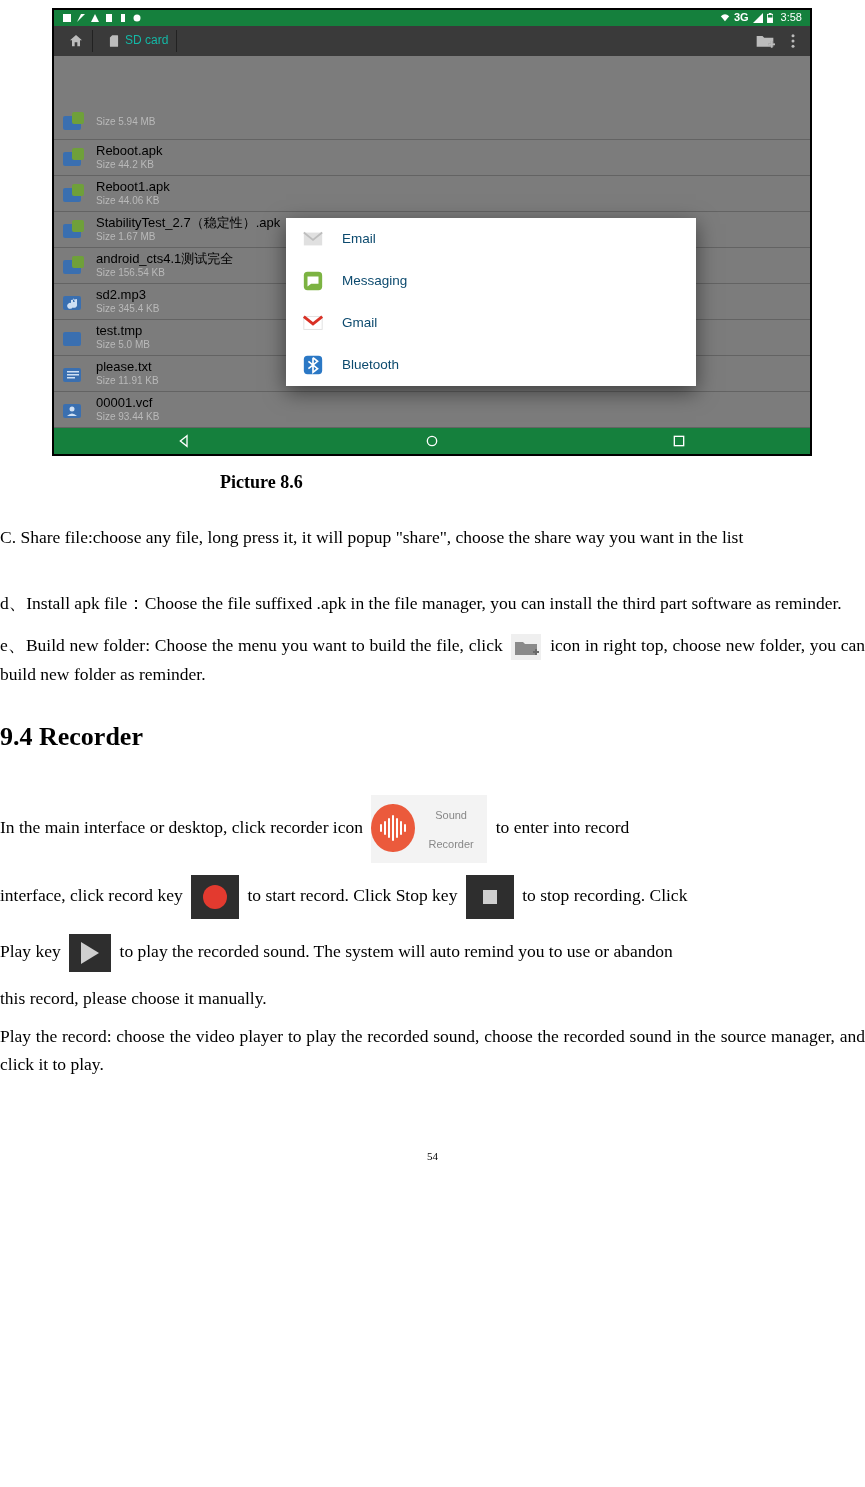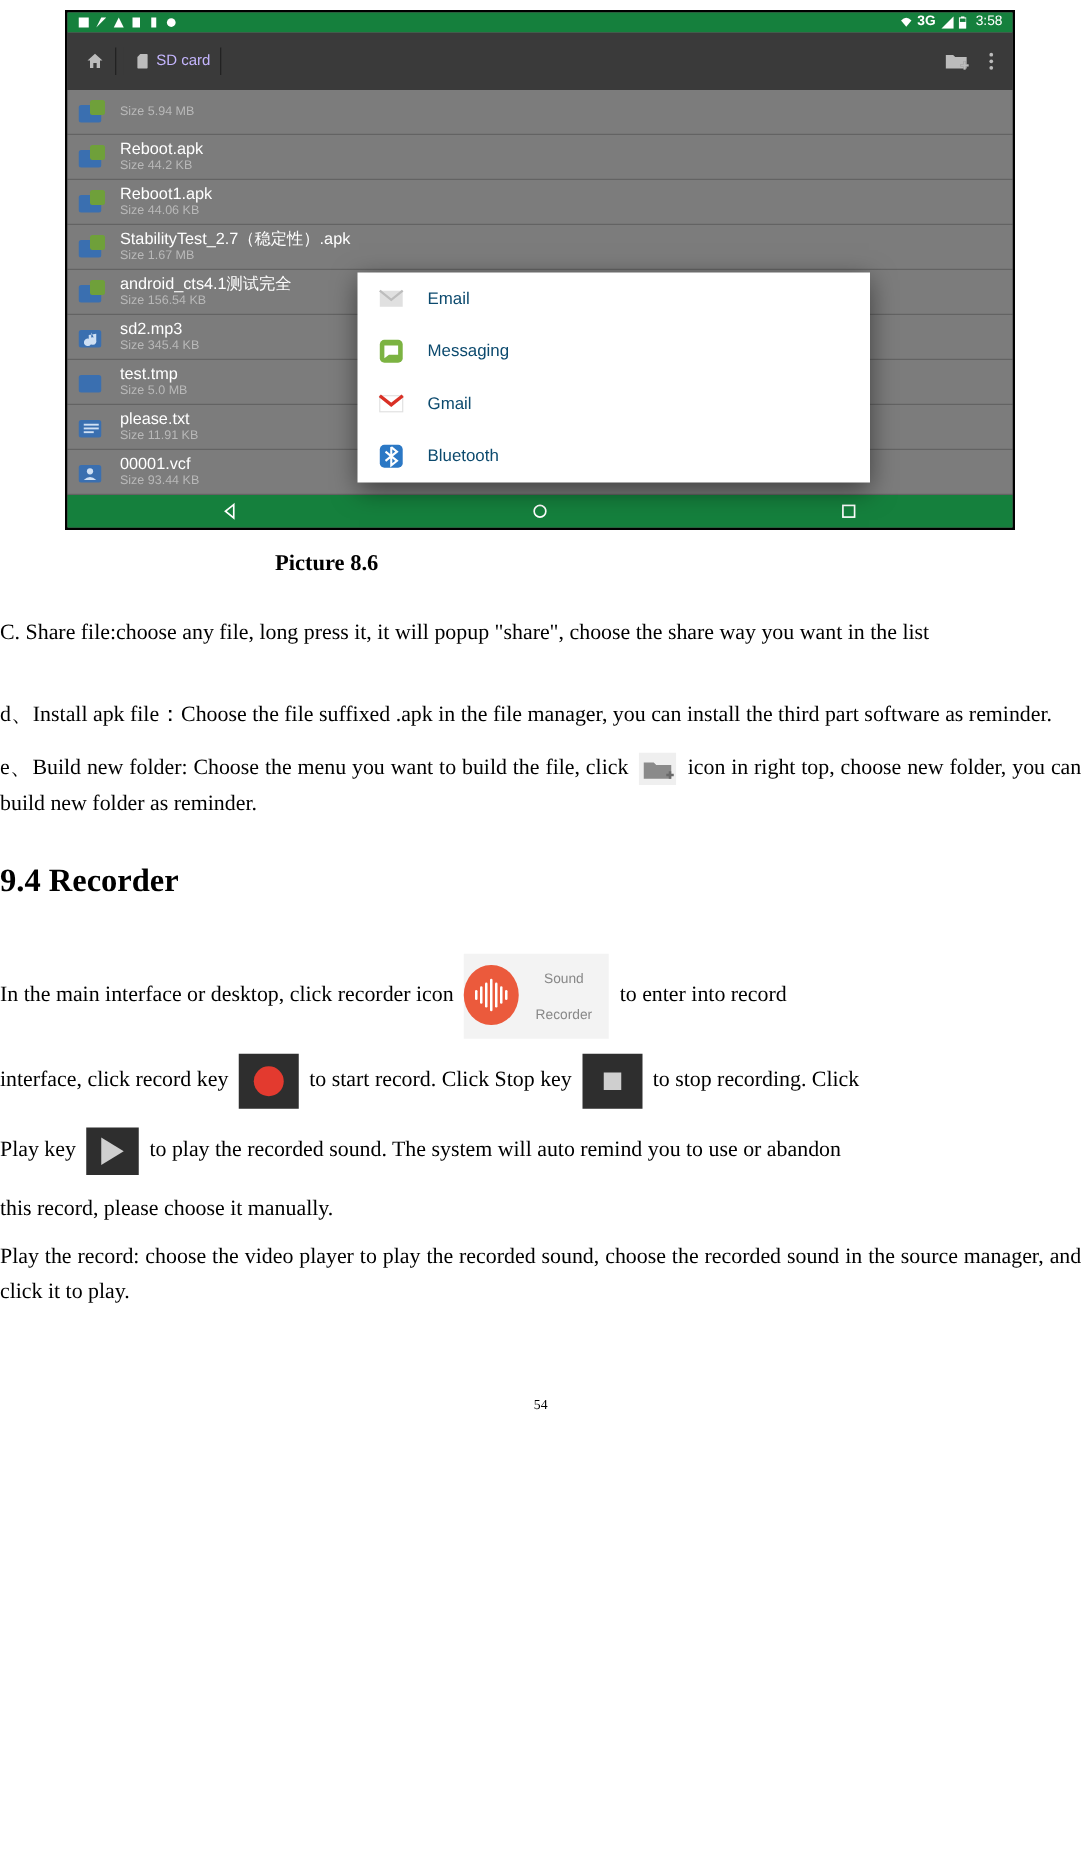--- a/index.html
+++ b/index.html
@@ -30,57 +30,57 @@
     align-items: center;
     padding: 0 8px;
   }
   .statusbar { height: 16px; justify-content: space-between; }
   .statusbar .left, .statusbar .right { display: flex; gap: 4px; align-items: center; }
   .statusbar .ic { display: inline-flex; width: 10px; height: 10px; }
   .navbar { height: 26px; justify-content: space-around; }
   .navbar .navbtn { width: 18px; height: 18px; display: flex; align-items: center; justify-content: center; }
   .toolbar {
     background: #3a3a3a;
-    height: 46px;
+    height: 30px;
     display: flex;
     align-items: center;
     padding: 0 6px;
     gap: 6px;
     font-family: Arial, sans-serif;
-    color: #c4b5fd;
+    color: #14b8a6;
     font-size: 12px;
   }
   .toolbar .spacer { flex: 1; }
   .toolbar .folderadd, .toolbar .more { width: 22px; height: 22px; display: flex; align-items: center; justify-content: center; }
   .crumb-home, .crumb-sd {
     height: 22px;
     display: flex;
     align-items: center;
     padding: 0 8px;
     border-right: 1px solid #222;
     background: #3a3a3a;
     gap: 4px;
   }
   .crumb-home svg { width: 16px; height: 16px; }
-  .filelist { background: #7c7c7c; }
+  .filelist { background: #7c7c7c; margin-top: 48px; }
   .file-row {
     display: flex;
     align-items: center;
     height: 36px;
     padding: 0 6px;
     border-bottom: 1px solid rgba(0,0,0,0.2);
     font-family: Arial, sans-serif;
   }
   .file-row .thumb {
     width: 26px; height: 26px;
     display: flex; align-items: center; justify-content: center;
     margin-right: 10px;
   }
   .file-row .meta { display: flex; flex-direction: column; line-height: 1.15; }
-  .file-row .name { font-size: 13px; color: #ffffff; }
+  .file-row .name { font-size: 13px; color: #000000; }
   .file-row .size { font-size: 10px; color: #b9b9b9; }
   .file-row:first-child .name { display: none; }
   .file-row.truncate .name { max-width: 170px; white-space: nowrap; overflow: hidden; text-overflow: clip; }
   
   .dialog {
     position: absolute;
     left: 232px;
     top: calc(16px + 30px + 36px*4 + 18px);
     width: 410px;
     background: #fff;

